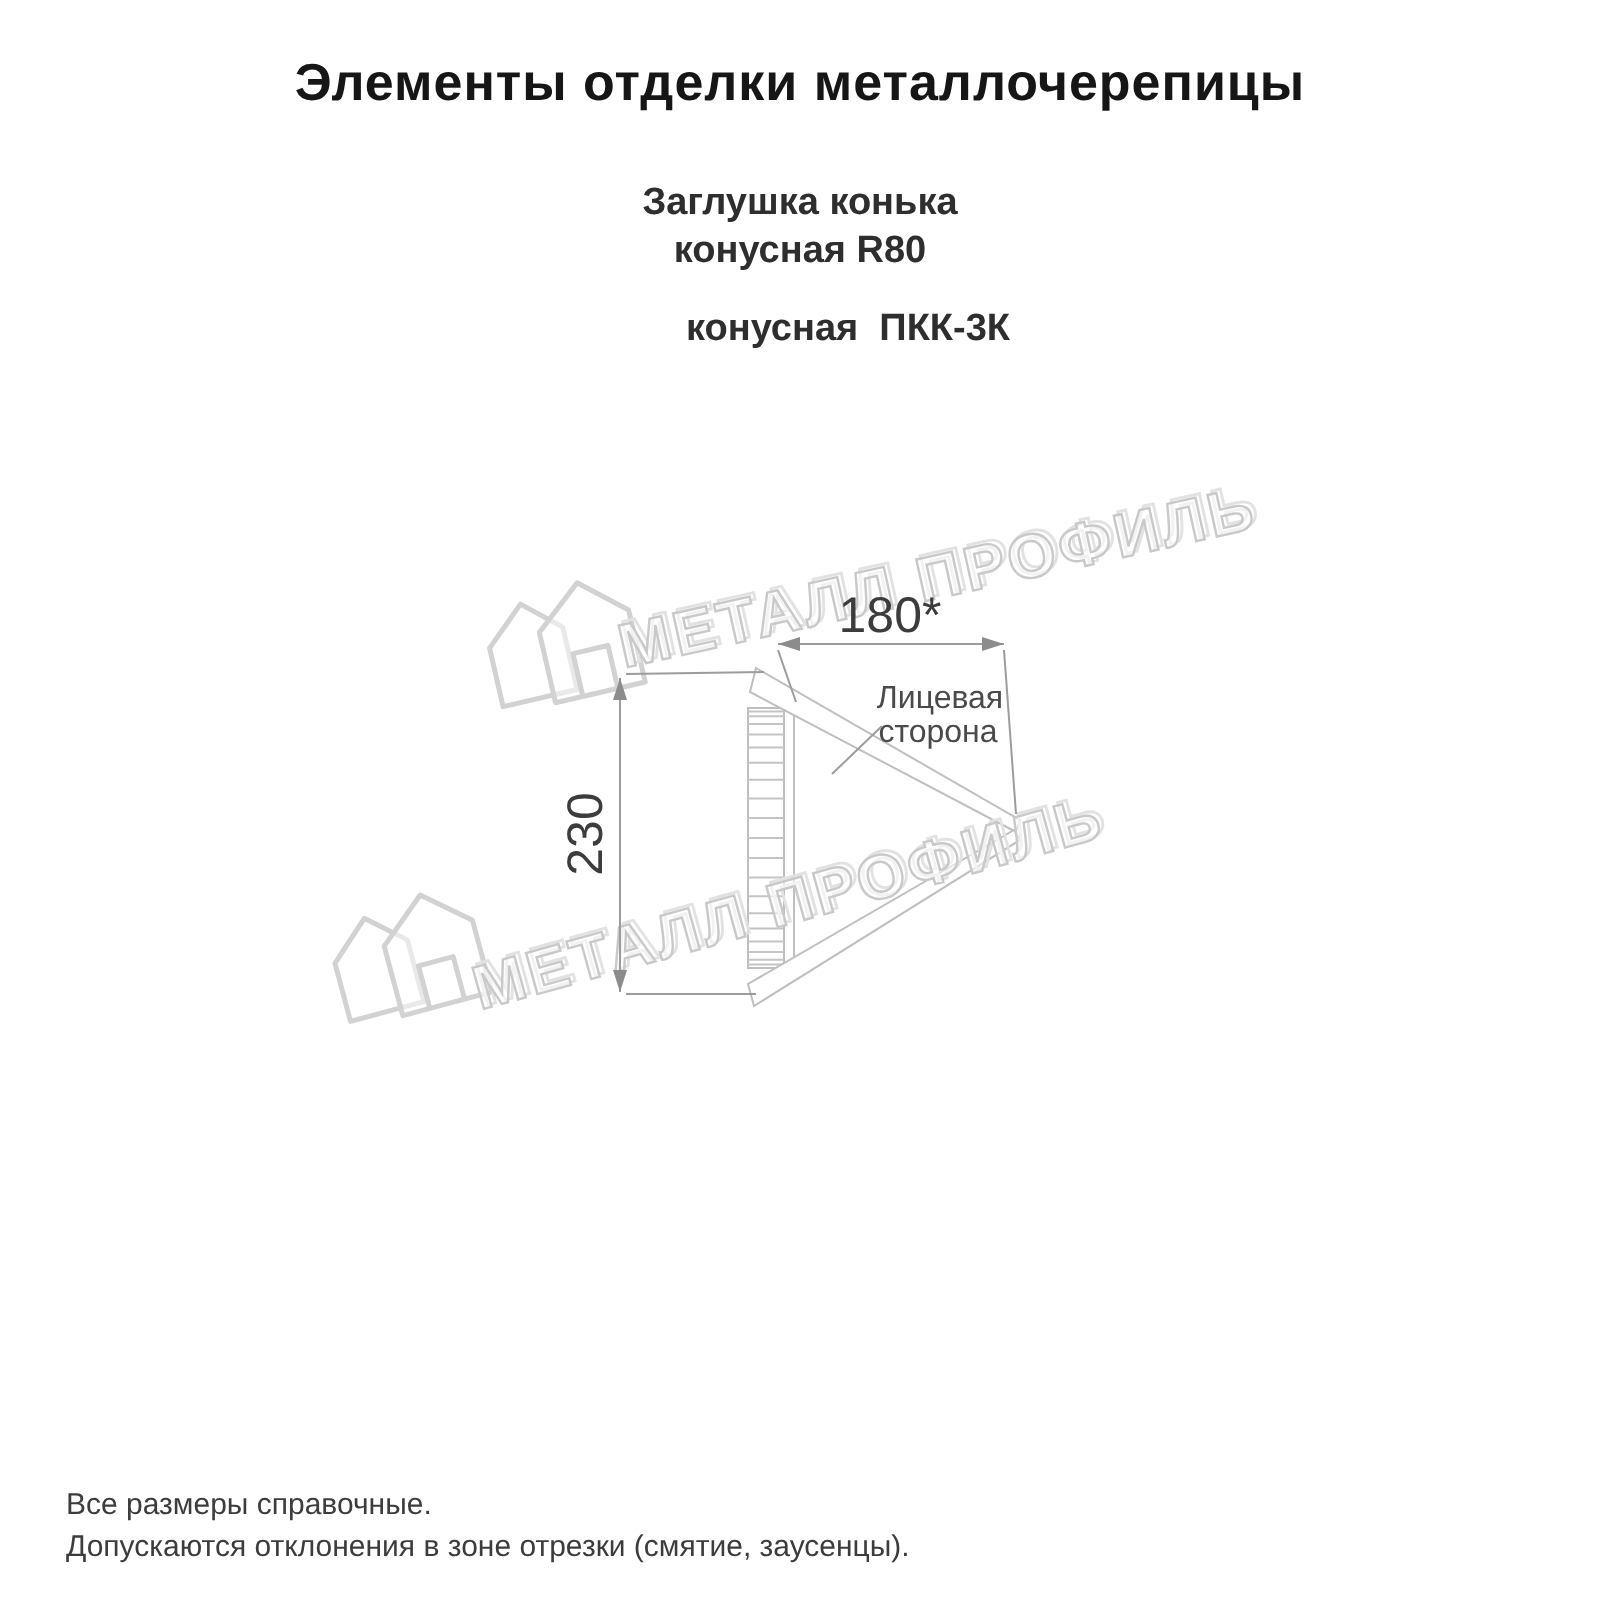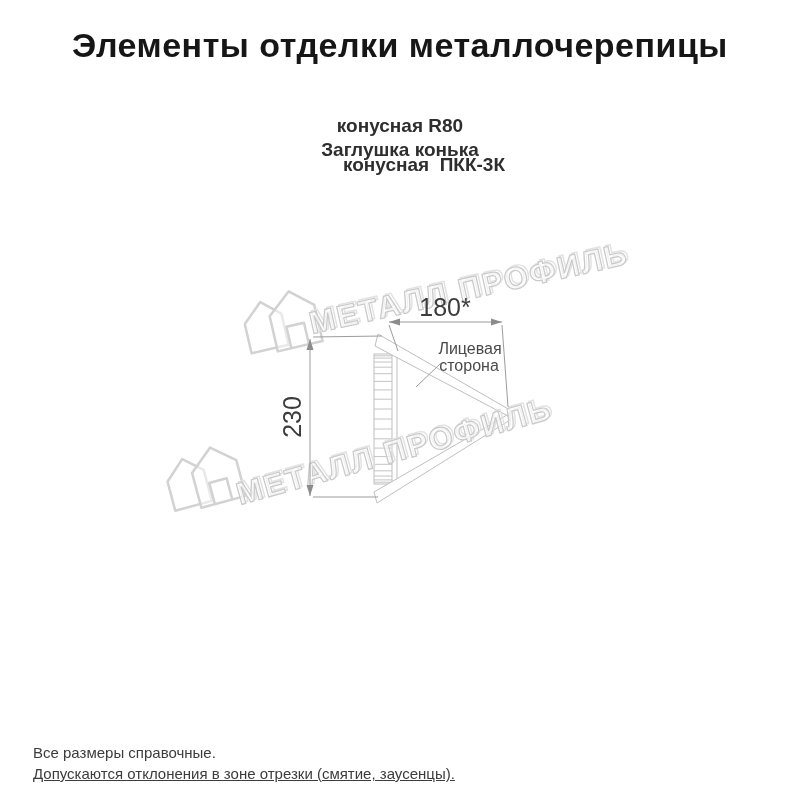--- a/index.html
+++ b/index.html
@@ -3,27 +3,27 @@
 <meta charset="utf-8">
 <style>
   html,body{margin:0;padding:0;background:#ffffff;}
   #page{
     position:relative;width:800px;height:800px;background:#ffffff;overflow:hidden;
     font-family:"Liberation Sans",sans-serif;
   }
   .abs{position:absolute;}
   #title{
     top:26px;left:0;width:800px;text-align:center;
-    font-size:34px;font-weight:bold;color:#161616;letter-spacing:0.5px;
+    font-size:26px;font-weight:bold;color:#161616;letter-spacing:0.5px;
   }
   .subtitle{
     left:0;width:800px;text-align:center;
     font-size:19px;font-weight:bold;color:#2e2e2e;
   }
-  #subtitle1{top:91px;margin-top:48px;}
+  #subtitle1{top:91px;}
   #subtitle2{top:115px;}
   #subtitle3{top:154px;white-space:pre;margin-left:24px;}
   #drawing-svg{top:0;left:0;}
   .dim-text{
     font-family:"Liberation Sans",sans-serif;
     font-size:25px;fill:#3c3c3c;
   }
   .face-text{
     font-family:"Liberation Sans",sans-serif;
     font-size:16px;fill:#4a4a4a;
@@ -35,21 +35,21 @@
   .wm-back{fill:none;stroke:#e2e2e2;stroke-width:1.4;}
   .wm-front{fill:rgba(255,255,255,0.55);stroke:#c9c9c9;stroke-width:1.2;}
   .outline{stroke:#bfbfbf;stroke-width:1;fill:none;}
   .outline-fill{stroke:#bfbfbf;stroke-width:1;fill:#ffffff;}
   .dim-line{stroke:#9c9c9c;stroke-width:1;fill:none;}
   .dim-arrow{fill:#8c8c8c;stroke:none;}
   .footer-text{
     left:13px;font-size:15px;color:#3c3c3c;margin-left:20px;
   }
   #footer1{top:744px;}
-  #footer2{top:765px;text-decoration:underline;}
+  #footer2{top:765px;}
 </style>
 </head>
 <body>
 
 <div id="page">
 
   <div id="title" class="abs">Элементы отделки металлочерепицы</div>
   <div id="subtitle1" class="abs subtitle">Заглушка конька</div>
   <div id="subtitle2" class="abs subtitle">конусная R80</div>
   <div id="subtitle3" class="abs subtitle">конусная  ПКК-3К</div>

